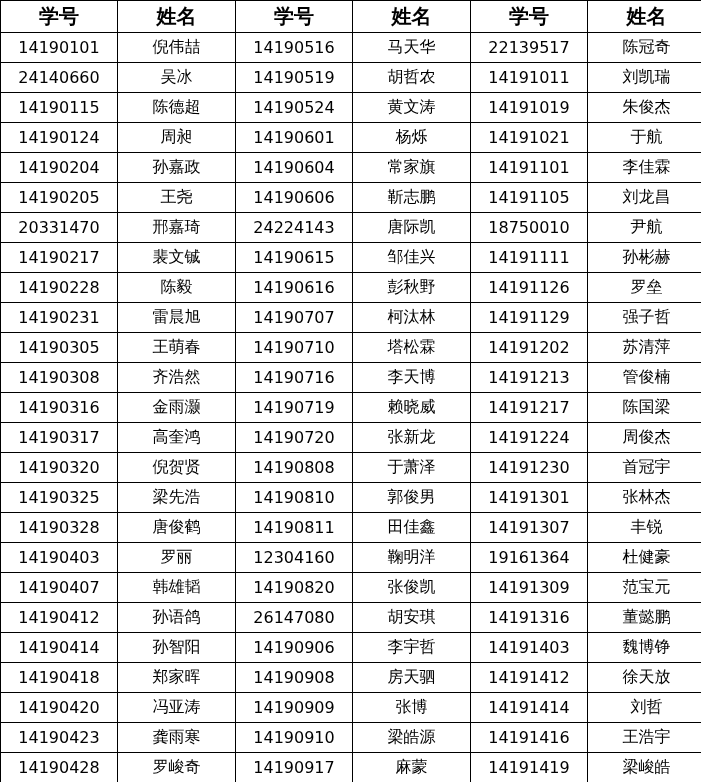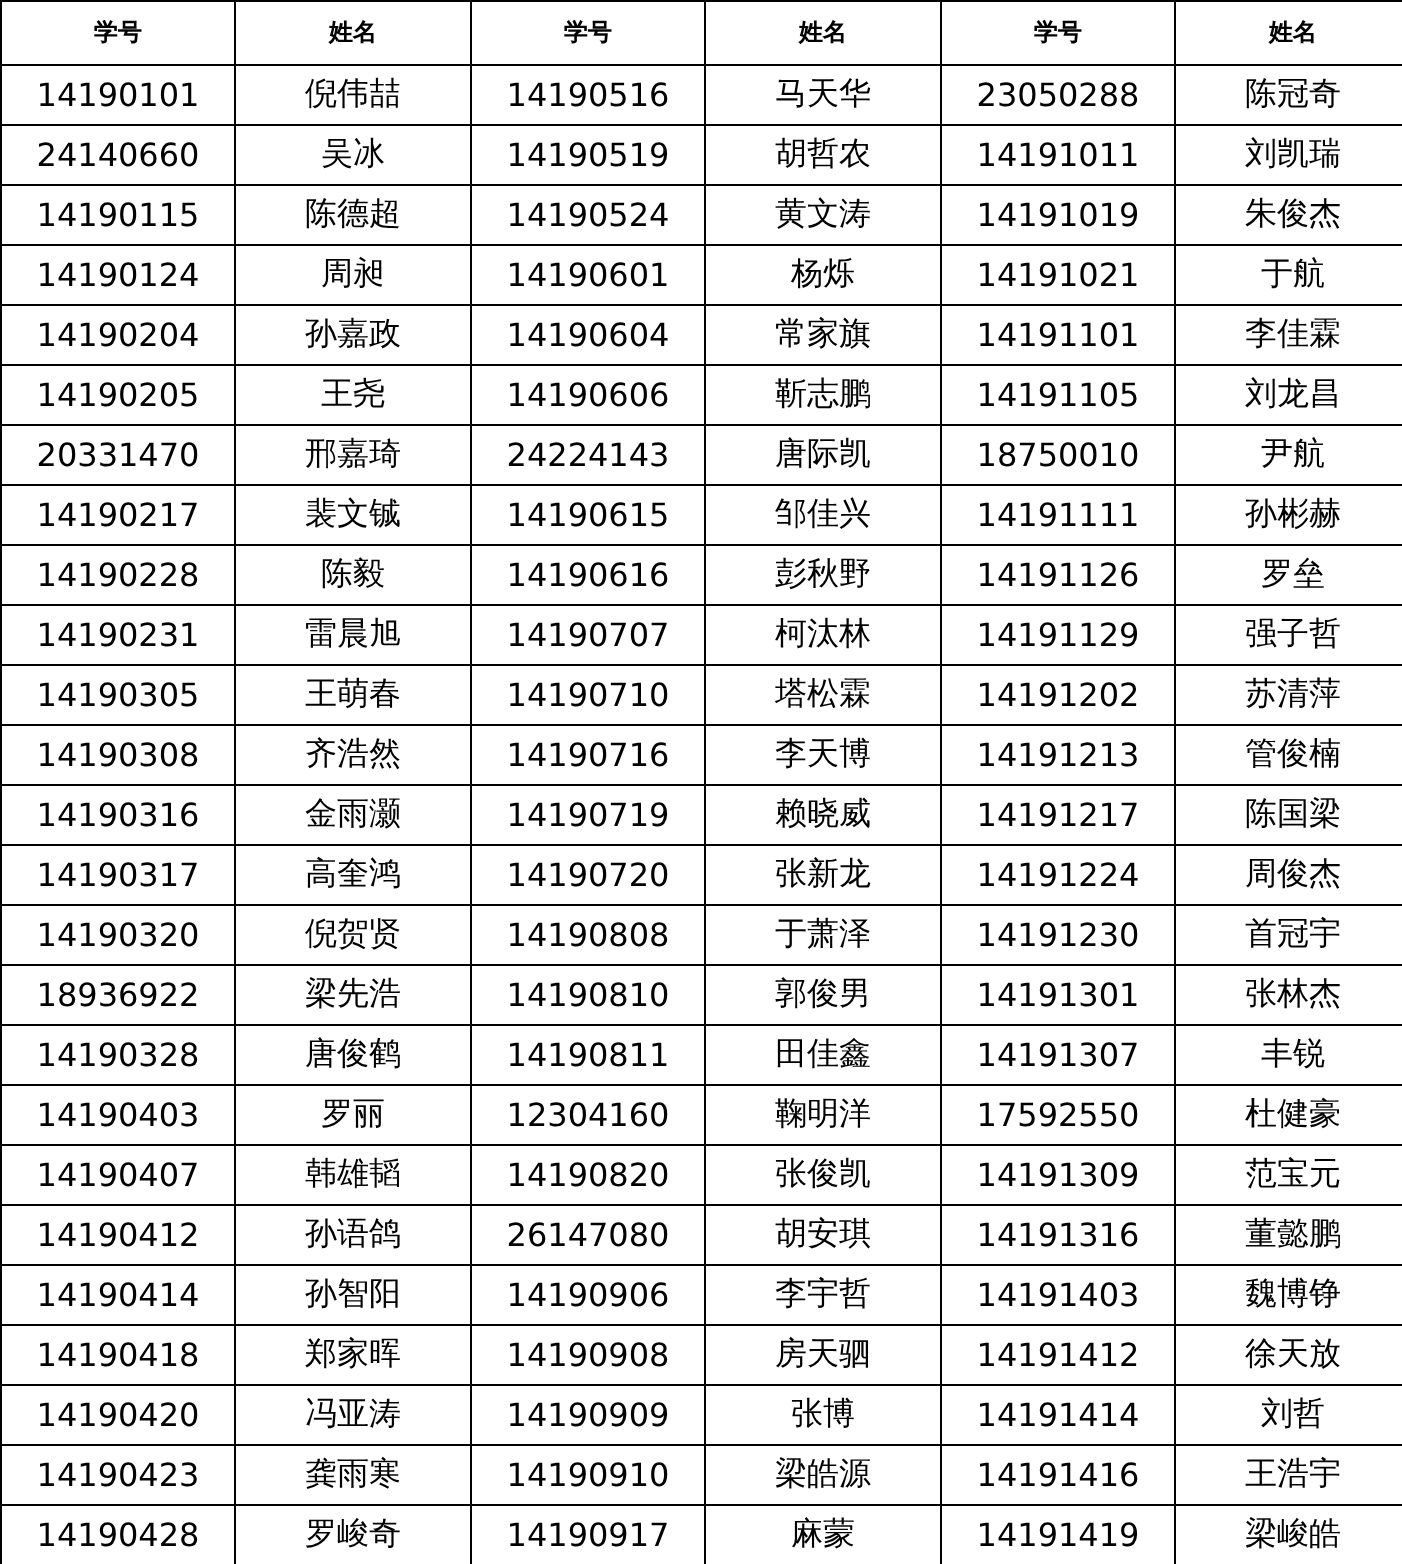--- a/index.html
+++ b/index.html
@@ -24,21 +24,21 @@
     font-size: 16px;
     font-weight: normal;
     color: #000000;
     padding: 0;
     overflow: hidden;
     white-space: nowrap;
   }
   #roster-table thead th {
     font-weight: bold;
     height: 31px;
-    font-size: 12px;
+    font-size: 20px;
   }
   .col-id { width: 116px; }
   .col-name { width: 117px; }
 </style>
 </head>
 <body>
 
 <table id="roster-table">
   <thead>
     <tr>
@@ -49,21 +49,21 @@
       <th class="col-id">学号</th>
       <th class="col-name">姓名</th>
     </tr>
   </thead>
   <tbody>
       <tr>
         <td class="col-id">14190101</td>
         <td class="col-name">倪伟喆</td>
         <td class="col-id">14190516</td>
         <td class="col-name">马天华</td>
-        <td class="col-id">23050288</td>
+        <td class="col-id">22139517</td>
         <td class="col-name">陈冠奇</td>
       </tr>
       <tr>
         <td class="col-id">24140660</td>
         <td class="col-name">吴冰</td>
         <td class="col-id">14190519</td>
         <td class="col-name">胡哲农</td>
         <td class="col-id">14191011</td>
         <td class="col-name">刘凯瑞</td>
       </tr>
@@ -165,41 +165,41 @@
       </tr>
       <tr>
         <td class="col-id">14190320</td>
         <td class="col-name">倪贺贤</td>
         <td class="col-id">14190808</td>
         <td class="col-name">于萧泽</td>
         <td class="col-id">14191230</td>
         <td class="col-name">首冠宇</td>
       </tr>
       <tr>
-        <td class="col-id">18936922</td>
+        <td class="col-id">14190325</td>
         <td class="col-name">梁先浩</td>
         <td class="col-id">14190810</td>
         <td class="col-name">郭俊男</td>
         <td class="col-id">14191301</td>
         <td class="col-name">张林杰</td>
       </tr>
       <tr>
         <td class="col-id">14190328</td>
         <td class="col-name">唐俊鹤</td>
         <td class="col-id">14190811</td>
         <td class="col-name">田佳鑫</td>
         <td class="col-id">14191307</td>
         <td class="col-name">丰锐</td>
       </tr>
       <tr>
         <td class="col-id">14190403</td>
         <td class="col-name">罗丽</td>
         <td class="col-id">12304160</td>
         <td class="col-name">鞠明洋</td>
-        <td class="col-id">17592550</td>
+        <td class="col-id">19161364</td>
         <td class="col-name">杜健豪</td>
       </tr>
       <tr>
         <td class="col-id">14190407</td>
         <td class="col-name">韩雄韬</td>
         <td class="col-id">14190820</td>
         <td class="col-name">张俊凯</td>
         <td class="col-id">14191309</td>
         <td class="col-name">范宝元</td>
       </tr>

